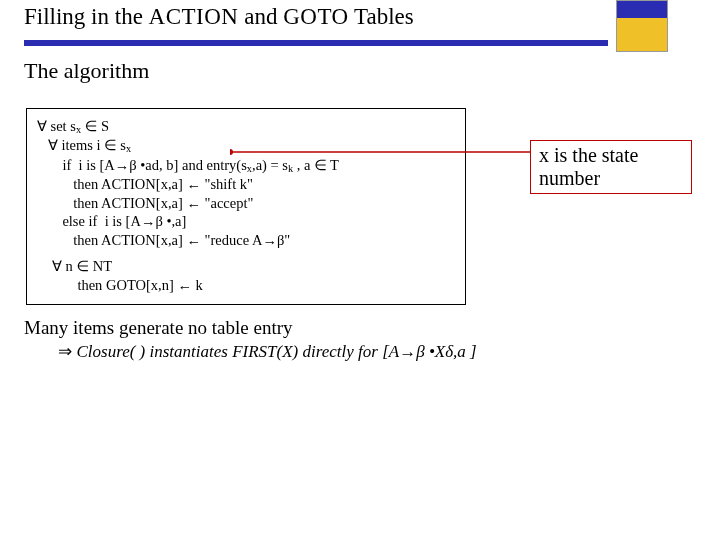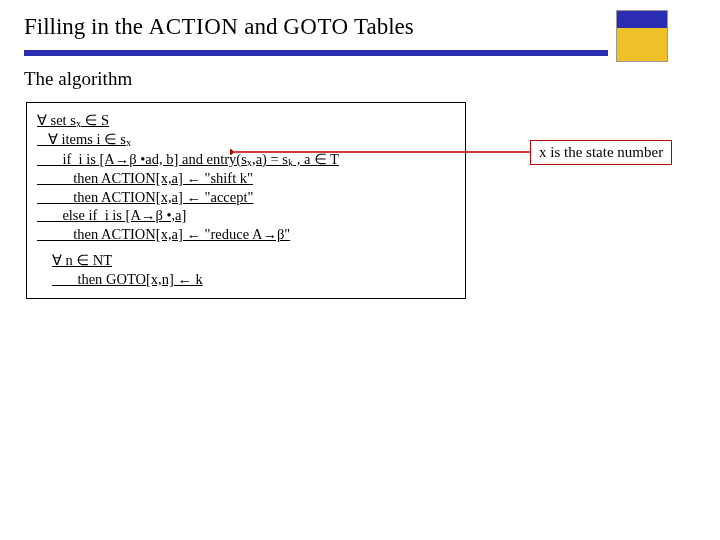--- a/index.html
+++ b/index.html
@@ -1,28 +1,28 @@
 <!DOCTYPE html>
 <html><head>
 <meta charset="utf-8">
 <style>
   * { box-sizing: border-box; margin: 0; padding: 0; }
   html, body { width: 720px; height: 540px; background: #fff; font-family: "Comic Sans MS", "Comic Sans", cursive; color: #000; }
-  .slide { position: relative; width: 692px; height: 540px; padding: 14px 24px; }
+  .slide { position: relative; width: 692px; height: 540px; padding: 4px 24px; }
   .title-row { display: flex; align-items: flex-start; justify-content: space-between; }
   .title { font-size: 23px; font-weight: normal; padding-bottom: 6px; }
   .title .kw { font-variant: small-caps; letter-spacing: 0.5px; }
   .rule { height: 6px; background: #2a2db1; margin-top: 4px; margin-bottom: 8px; }
   .logo { width: 52px; height: 52px; background: linear-gradient(#2a2db1 0 35%, #f0c028 35% 100%); border: 1px solid #999; margin-left: 8px; margin-top: -4px; }
-  .subhead { font-size: 19px; margin: 4px 0 12px 0; }
+  .subhead { font-size: 22px; margin: 4px 0 24px 0; }
   .algo-box { border: 1px solid #000; width: 440px; padding: 8px 10px 10px 10px; font-size: 14.5px; line-height: 1.28; position: relative; left: 2px; }
-  .algo-box .line { white-space: pre; text-decoration: underline; }
+  .algo-box .line { white-space: pre; }
   .algo-box .blk2 { margin-top: 8px; margin-left: 15px; }
   sub { font-size: 0.72em; vertical-align: -2px; }
-  .annot { position: absolute; border: 1px solid #b00; padding: 3px 8px; font-size: 15px; background: #fff; }
+  .annot { position: absolute; border: 1px solid #b00; padding: 3px 8px; font-size: 20px; background: #fff; }
   .arrow-svg { position: absolute; pointer-events: none; }
   .foot { font-size: 19px; margin-top: 12px; }
   .foot-sub { font-size: 17px; margin-left: 34px; margin-top: 2px; font-style: italic; }
   .foot-sub .arrow-glyph { font-style: normal; }
   .i { font-style: italic; }
 </style>
 </head>
 <body>
 <div class="slide">
 
@@ -54,14 +54,19 @@
 </div>
 
 <svg class="arrow-svg" style="left:230px; top:142px;" width="310" height="20">
   <line x1="0" y1="10" x2="300" y2="10" stroke="#b00" stroke-width="1.4"></line>
   <circle cx="0" cy="10" r="3" fill="#b00"></circle>
 </svg>
 <div class="annot" style="left:530px; top:140px;">
   <span>x is the state number</span>
 </div>
 
+<div class="foot">Many items generate no table entry</div>
+<div class="foot-sub">
+  <span class="arrow-glyph">⇒</span>
+  <span class="i">Closure( ) instantiates FIRST(X) directly for [A</span><span class="i">→</span><span class="i">β</span><span class="i"> •Xδ,a ]</span>
+</div>
 
 </div>
 
 </body></html>

